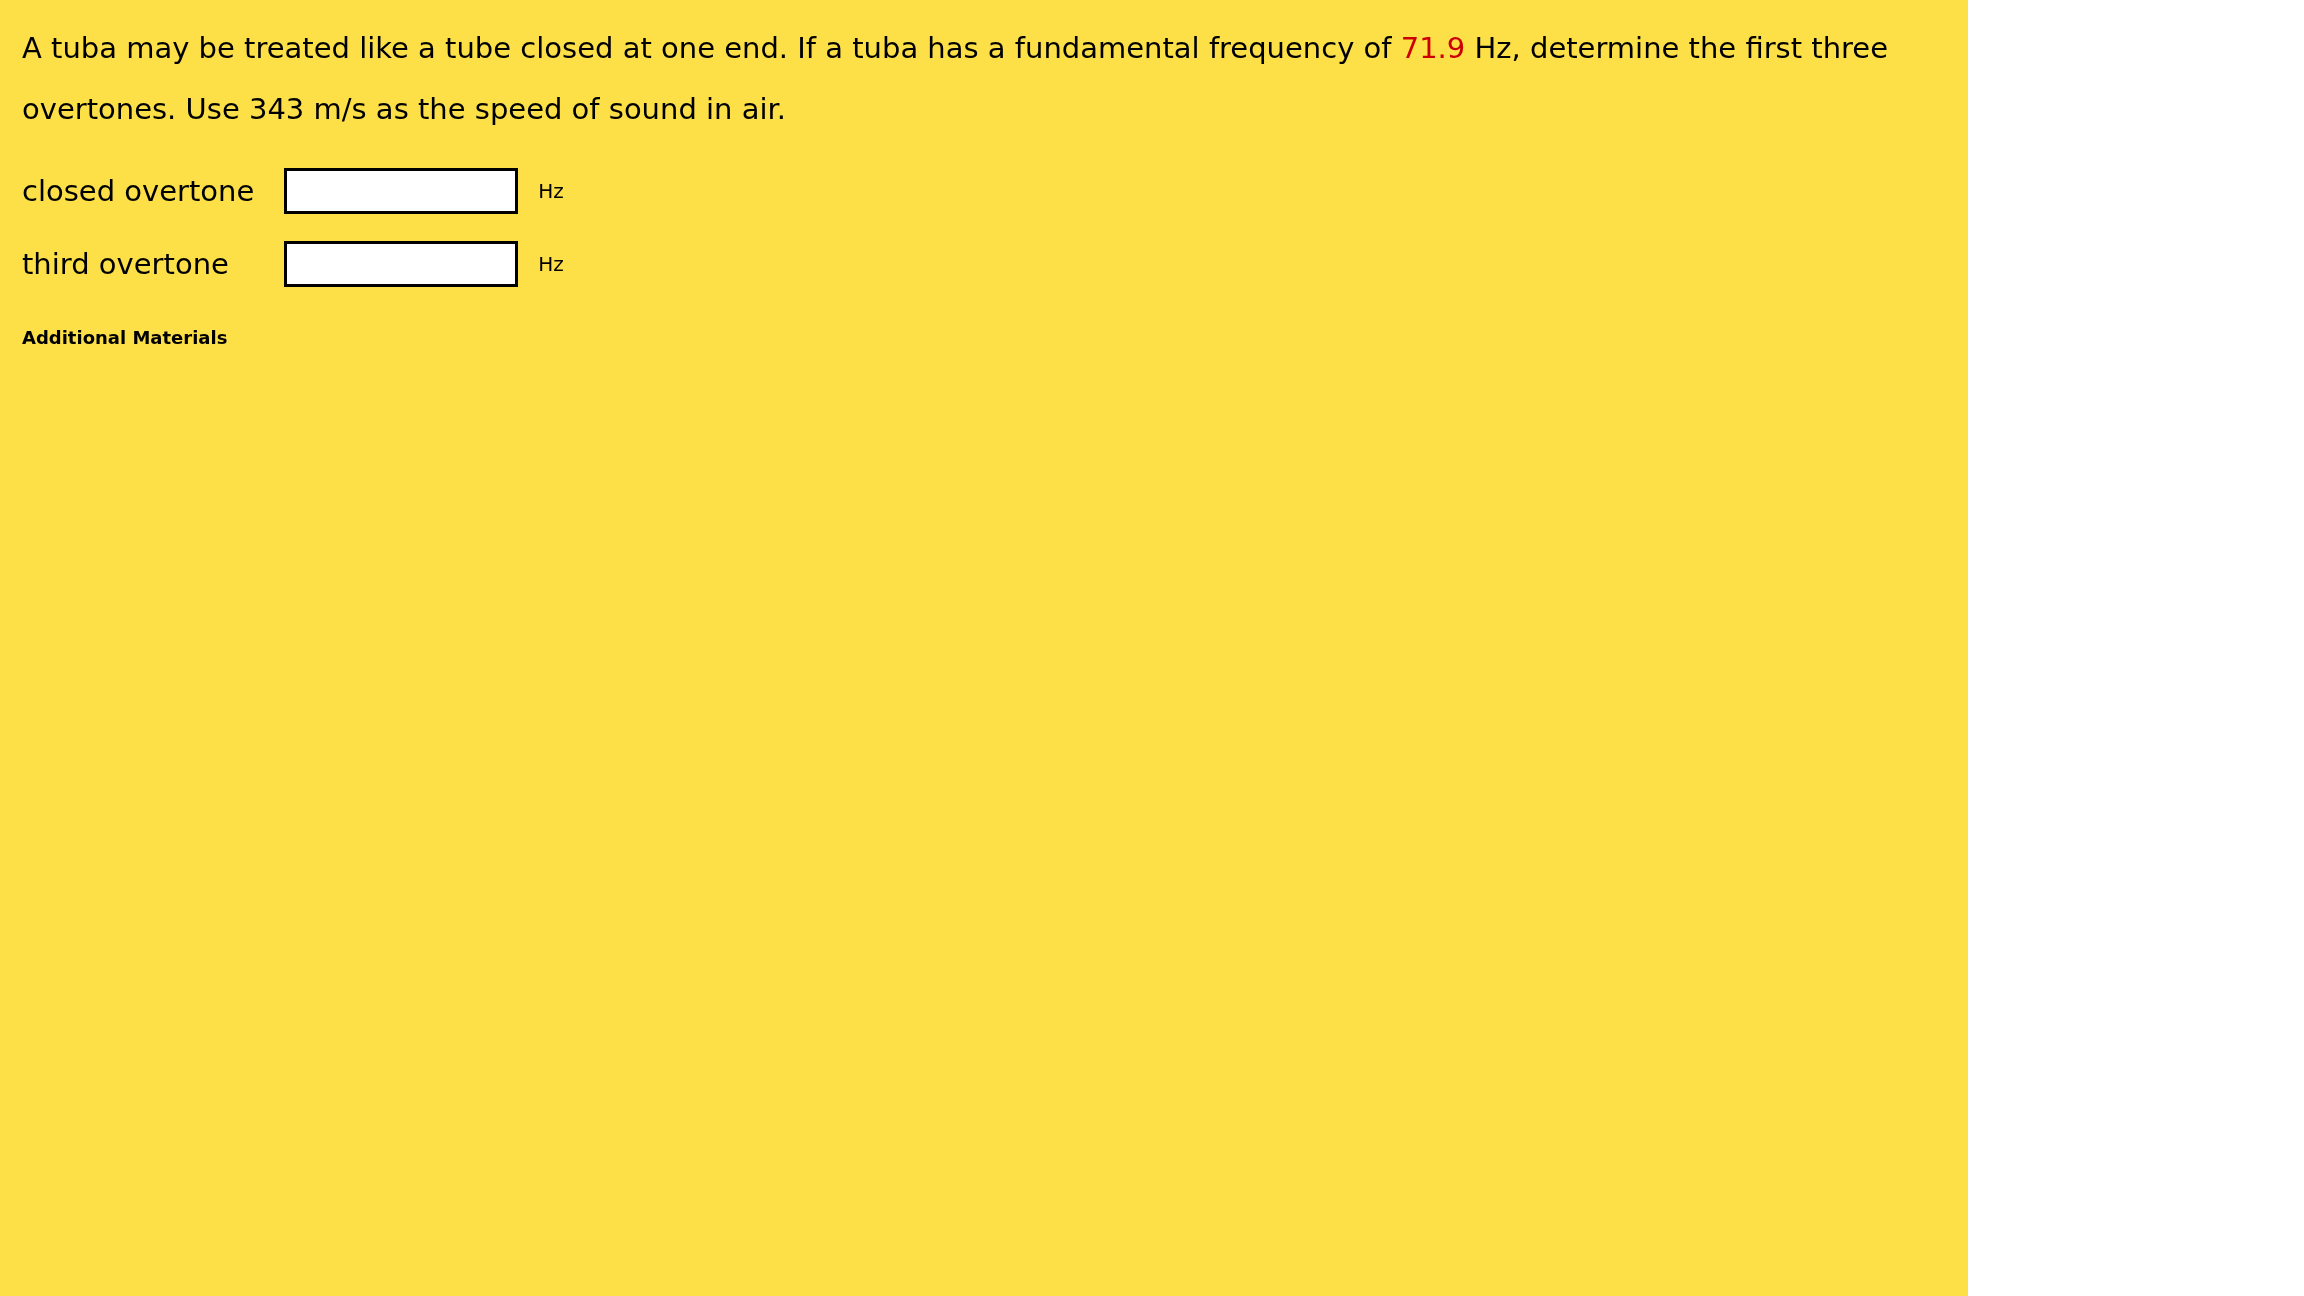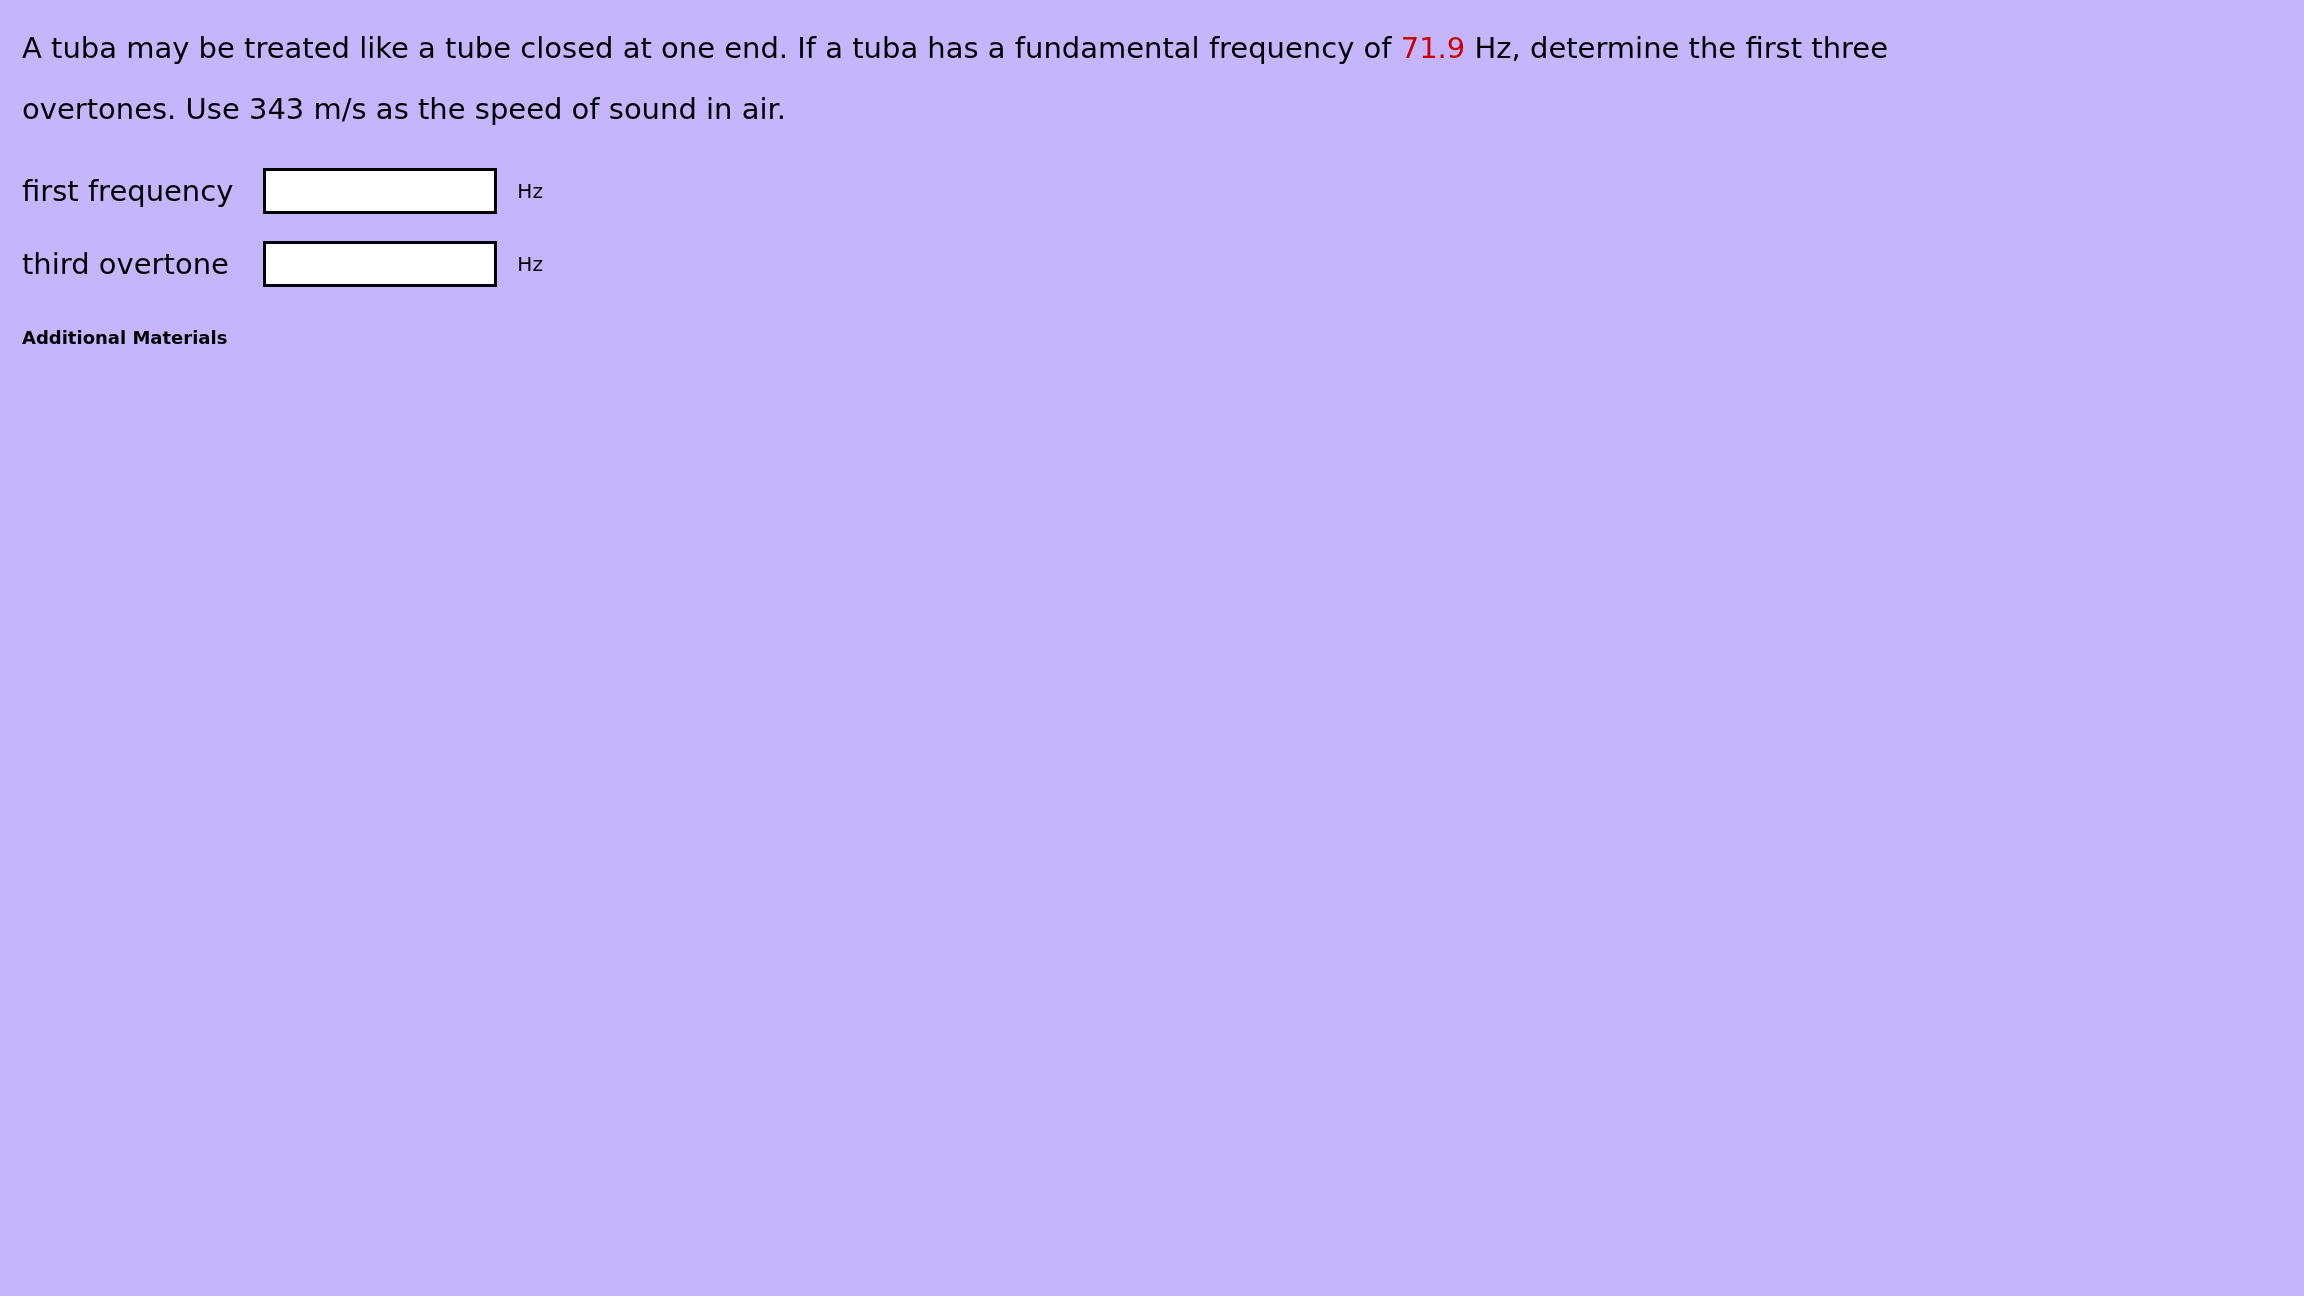--- a/index.html
+++ b/index.html
@@ -10,23 +10,23 @@
   body {
     width: 2304px;
     height: 1296px;
     font-family: "DejaVu Sans", sans-serif;
     color: #000000;
     overflow: hidden;
   }
   .page {
     padding: 18px 0 0 22px;
     box-sizing: border-box;
-    width: 2304px;
+    width: 1968px;
     height: 1296px;
-    background: #c4b5fd;
+    background: #fde047;
   }
   .question {
     font-size: 29px;
     line-height: 61px;
     color: #000000;
     max-width: 1900px;
     white-space: normal;
   }
   .question .highlight {
     color: #cc0000;
@@ -89,21 +89,21 @@
 
   <div class="question">
     <span>A tuba may be treated like a tube closed at one end. If a tuba has a fundamental frequency of</span>
     <span class="highlight">71.9</span>
     <span>Hz, determine the first three overtones. Use 343 m/s as the speed of sound in air.</span>
   </div>
 
   <table class="answer-table">
     <tbody>
       <tr>
-        <td class="cell-label">first frequency</td>
+        <td class="cell-label">closed overtone</td>
         <td class="cell-input">
           <input class="answer-input" type="text" value="" style="">
         </td>
         <td class="cell-unit">Hz</td>
       </tr>
       <tr>
         <td class="cell-label">third overtone</td>
         <td class="cell-input">
           <input class="answer-input" type="text" value="" style="">
         </td>

